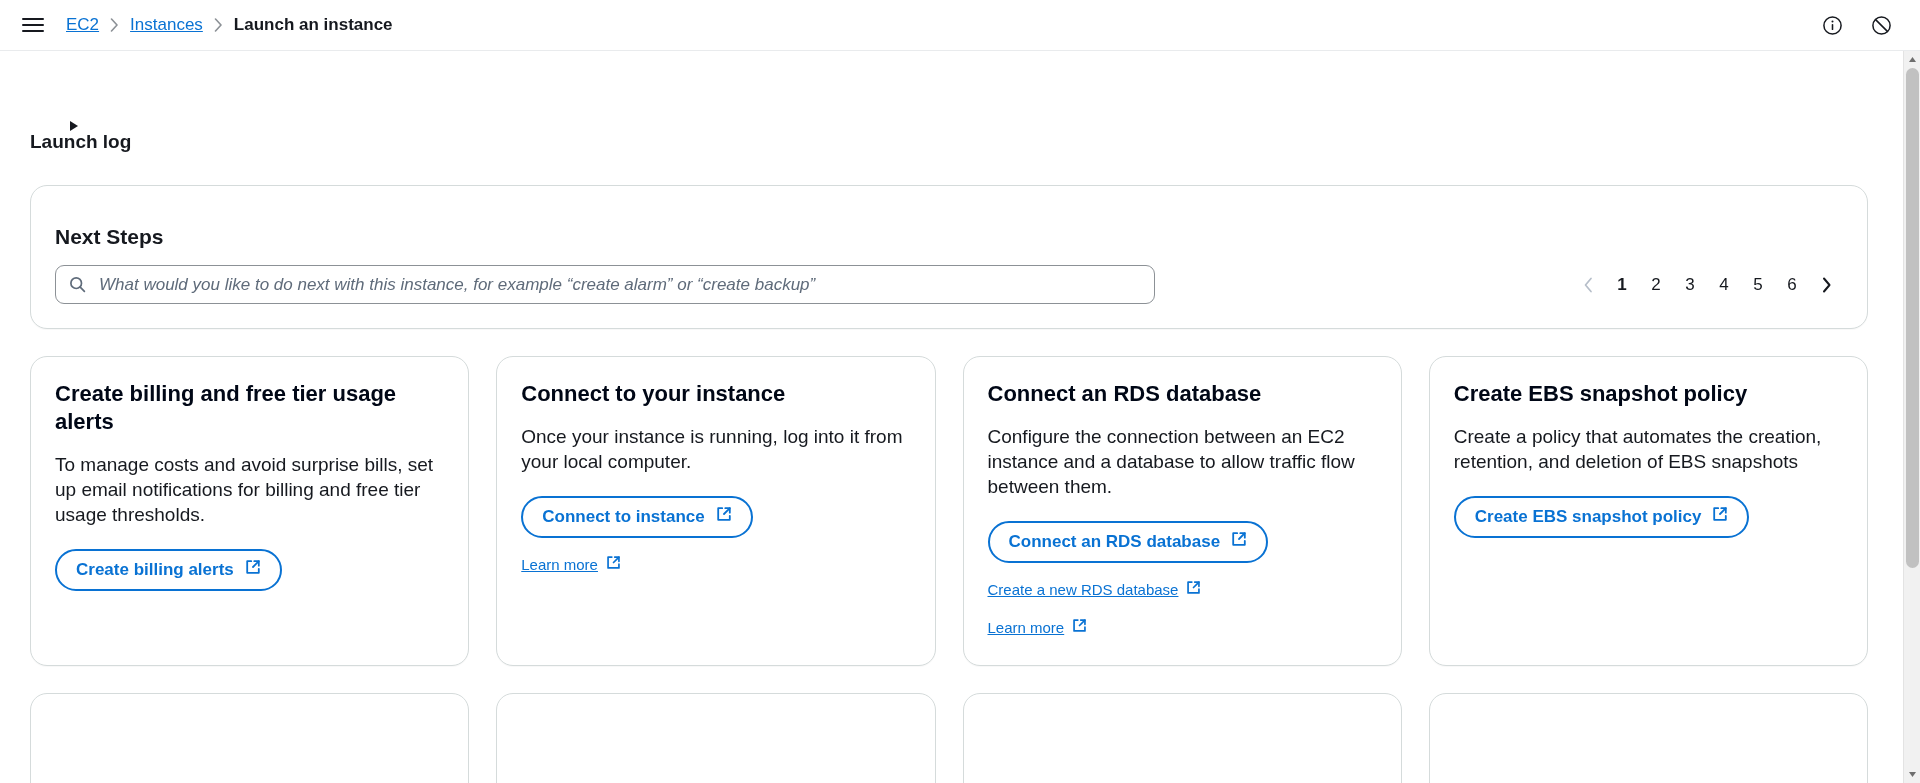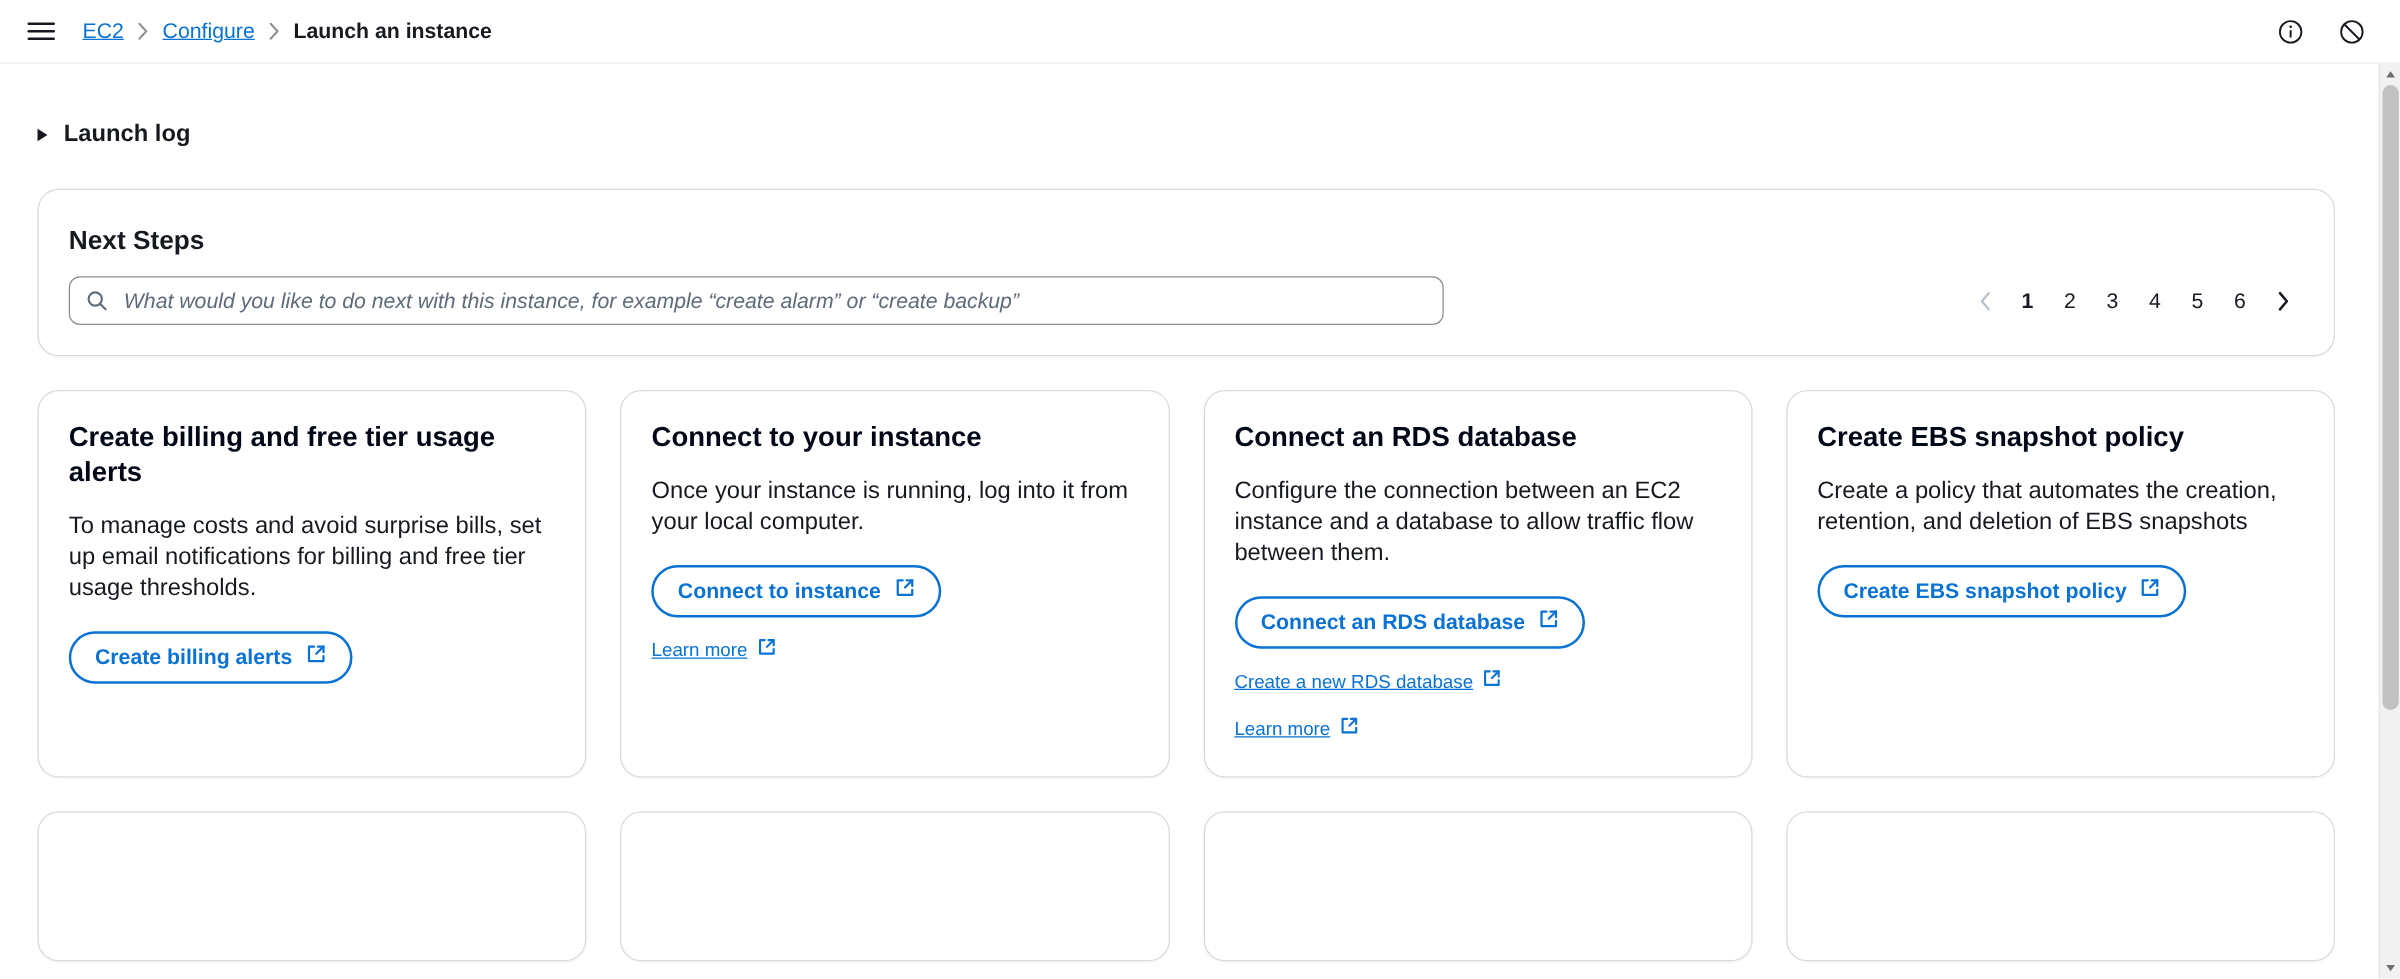--- a/index.html
+++ b/index.html
@@ -120,46 +120,47 @@
     background: linear-gradient(90deg, #0b8a18 0%, #17923f 25%, #0d8a22 55%, #11892b 100%);
     border-radius: 2px;
     vertical-align: middle;
     margin: 0 1px;
     filter: blur(1.6px);
     opacity: .85;
   }
 
   
   .expander {
-    margin-top: 18px;
+    margin-top: 42px;
     display: flex;
     align-items: center;
     cursor: pointer;
     width: fit-content;
+    flex-direction: column;
   }
   .expander-arrow {
     width: 0; height: 0;
     border-left: 8px solid #16191f;
     border-top: 5.5px solid transparent;
     border-bottom: 5.5px solid transparent;
     margin-right: 13px;
   }
   .expander-label {
     font-size: 19px;
     font-weight: 700;
     color: #16191f;
   }
 
   
   .next-steps {
     margin-top: 32px;
     background: #ffffff;
     border: 1px solid #d5dbdb;
     border-radius: 17px;
-    padding: 12px 24px 24px 24px;
+    padding: 22px 24px 24px 24px;
     box-shadow: 0 1px 1px rgba(0,0,0,0.03);
   }
   .ns-title {
     font-size: 21px;
     font-weight: 700;
     color: #16191f;
     margin-bottom: 16px;
   }
   .ns-row {
     display: flex;
@@ -329,21 +330,21 @@
     <span></span>
   </div>
 
   <nav class="breadcrumb">
     <span class="bc-link">EC2</span>
     <span class="bc-sep">
       <svg width="9" height="14" viewBox="0 0 9 14" fill="none" aria-hidden="true">
         <path d="M1.5 1 L7 7 L1.5 13" stroke="#8c9196" stroke-width="1.6" stroke-linecap="round" stroke-linejoin="round"></path>
       </svg>
     </span>
-    <span class="bc-link">Configure</span>
+    <span class="bc-link">Instances</span>
     <span class="bc-sep">
       <svg width="9" height="14" viewBox="0 0 9 14" fill="none" aria-hidden="true">
         <path d="M1.5 1 L7 7 L1.5 13" stroke="#8c9196" stroke-width="1.6" stroke-linecap="round" stroke-linejoin="round"></path>
       </svg>
     </span>
     <span class="bc-current">Launch an instance</span>
   </nav>
 
   <div class="header-right">
     <div class="hdr-icon">

